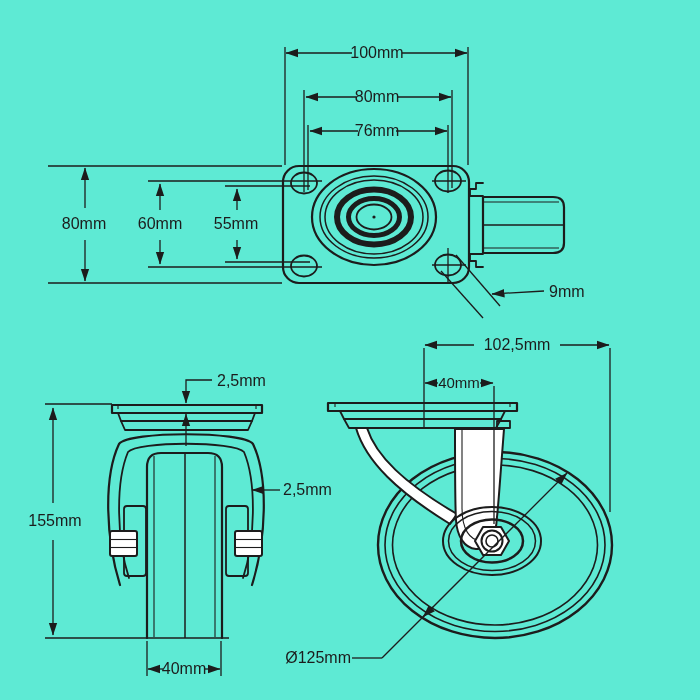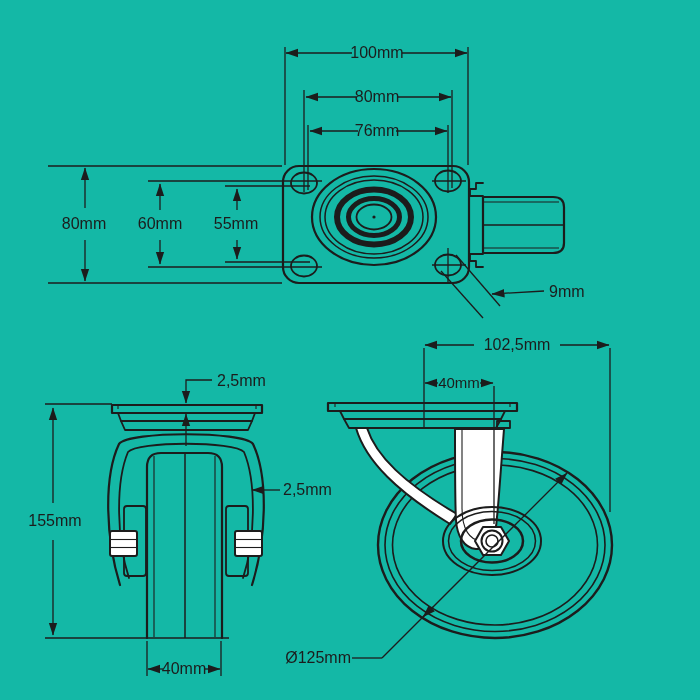--- a/index.html
+++ b/index.html
@@ -1,16 +1,16 @@
 <!DOCTYPE html>
 <html><head>
 <meta charset="utf-8">
 <style>
   html,body{margin:0;padding:0;background:#ffffff;}
-  .stage{width:700px;height:700px;background:#14b8a6;position:relative;font-family:"Liberation Sans",sans-serif;}
+  .stage{width:700px;height:700px;background:#5eead4;position:relative;font-family:"Liberation Sans",sans-serif;}
   svg{display:block;}
   text{font-family:"Liberation Sans","DejaVu Sans",sans-serif;font-size:16px;fill:#1c1c1c;}
   text.small{font-size:15px;}
   .obj{fill:none;stroke:#1c1c1c;stroke-width:2.2;stroke-linecap:round;stroke-linejoin:round;}
   .obj2{fill:none;stroke:#1c1c1c;stroke-width:1.8;stroke-linecap:round;stroke-linejoin:round;}
   .thin{fill:none;stroke:#1c1c1c;stroke-width:1.1;}
   .mid{fill:none;stroke:#1c1c1c;stroke-width:1.5;}
   .dim{fill:none;stroke:#1c1c1c;stroke-width:1.3;}
   .whitefill{fill:#ffffff;stroke:#1c1c1c;stroke-width:2;stroke-linejoin:round;}
 </style>

